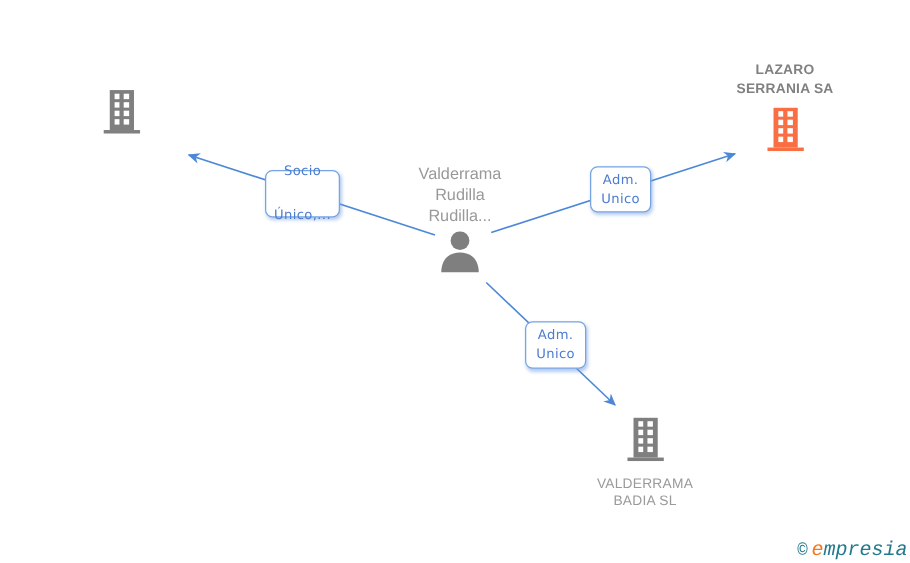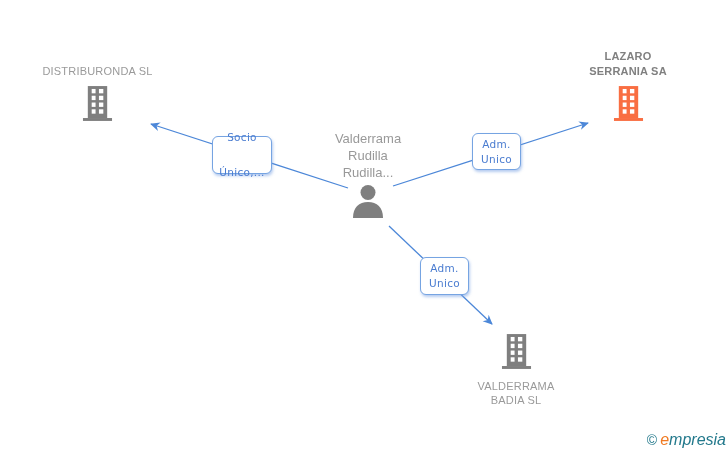--- a/index.html
+++ b/index.html
@@ -32,21 +32,21 @@
     border:1px solid var(--label-border-blue);border-radius:6px;
     box-shadow:1px 2px 3px rgba(120,160,225,.55);
     display:flex;flex-direction:column;align-items:center;justify-content:center;
     font-family:"DejaVu Sans", sans-serif;
     font-size:10.5px;line-height:15px;color:var(--label-text-blue);
     letter-spacing:.3px;text-align:center;cursor:pointer;
   }
 
   .brand{
     position:absolute;right:2px;bottom:1px;z-index:4;
-    font-family:Liberation Sans, sans-serif;font-style:italic;font-size:16px;
+    font-family:Liberation Mono, monospace;font-style:italic;font-size:16px;
     white-space:nowrap;cursor:pointer;
   }
   .brand .copy{color:var(--logo-teal);font-style:normal;font-size:14px;margin-right:3px;}
   .brand .brand-e{color:var(--logo-orange);}
   .brand .brand-rest{color:var(--logo-teal);}
 </style>
 </head>
 <body>
 
 <div class="stage">
@@ -56,21 +56,20 @@
       <marker id="arrow" viewBox="0 0 10 10" refX="9" refY="5" markerWidth="7.5" markerHeight="7.5" orient="auto">
         <path d="M0,0.5 L10,5 L0,9.5 L3,5 Z" fill="#4c87d8"></path>
       </marker>
     </defs>
     <line class="edge-line" x1="348" y1="188" x2="151" y2="124" marker-end="url(#arrow)"></line>
     <line class="edge-line" x1="393" y1="186" x2="588" y2="123" marker-end="url(#arrow)"></line>
     <line class="edge-line" x1="389" y1="226" x2="492" y2="324" marker-end="url(#arrow)"></line>
   </svg>
 
   <div class="node" style="left:10px;top:64px;width:175px;">
-    <div class="company-label">DISTRIBURONDA SL</div>
     <span class="icon-building gray">
       <svg viewBox="0 0 32 36" width="31" height="35">
         <rect x="6" y="0" width="20" height="33" fill="currentColor"></rect>
         <rect x="1" y="33" width="30" height="3" fill="currentColor"></rect>
         <g fill="#ffffff">
           <rect x="10" y="3" width="4" height="4.5"></rect>
             <rect x="17.5" y="3" width="4.5" height="4.5"></rect>
           <rect x="10" y="10" width="4" height="4.5"></rect>
             <rect x="17.5" y="10" width="4.5" height="4.5"></rect>
           <rect x="10" y="17" width="4" height="4.5"></rect>

